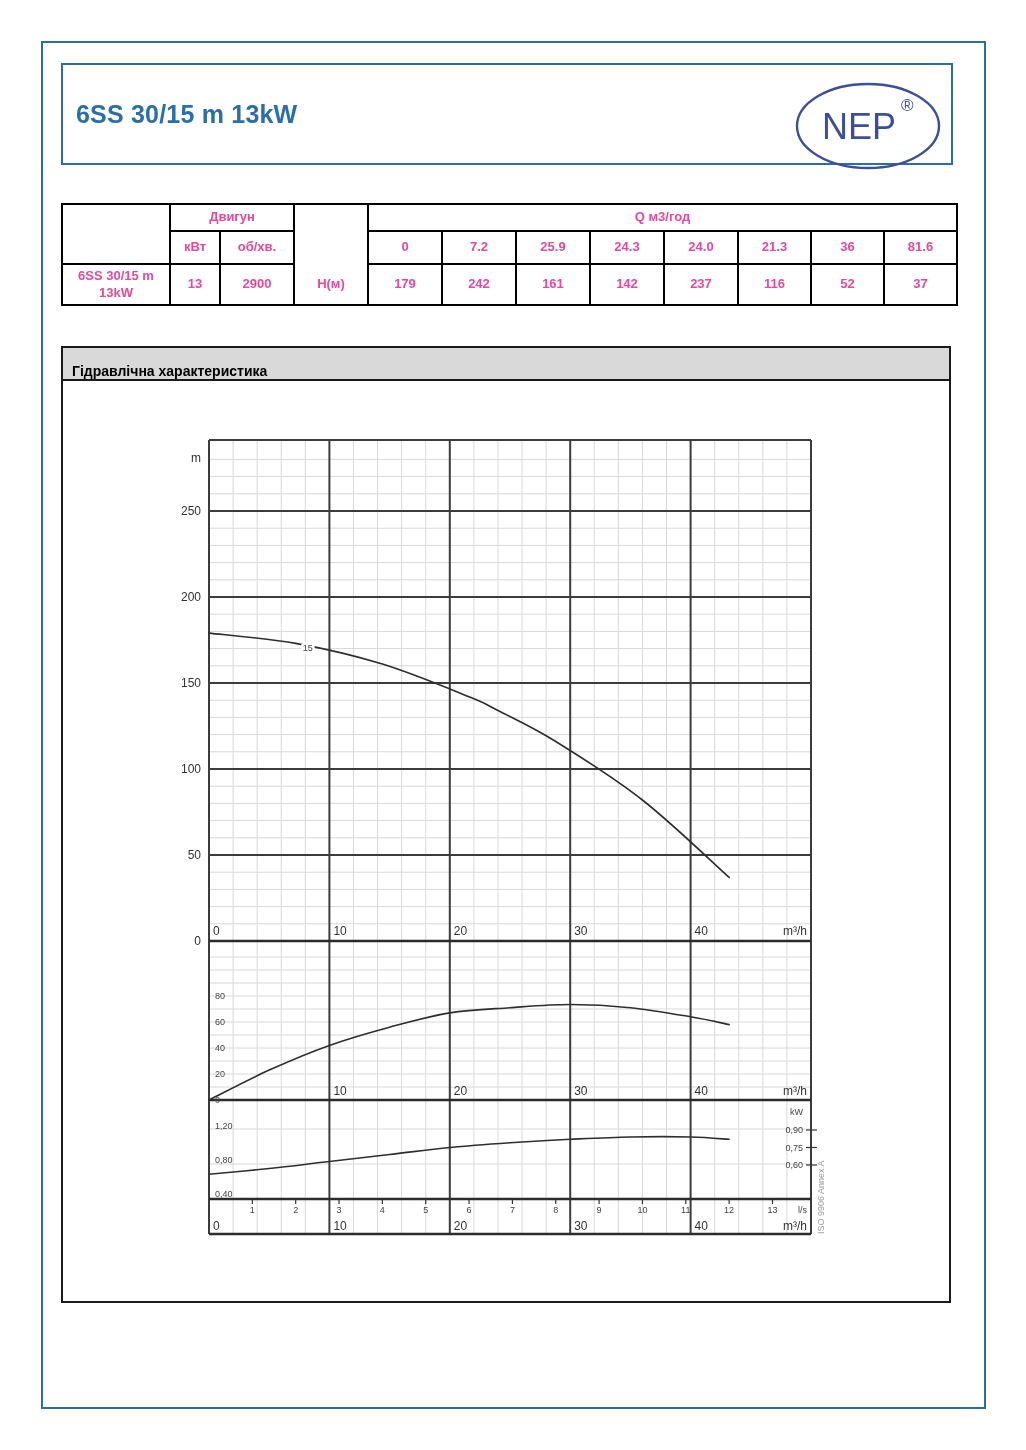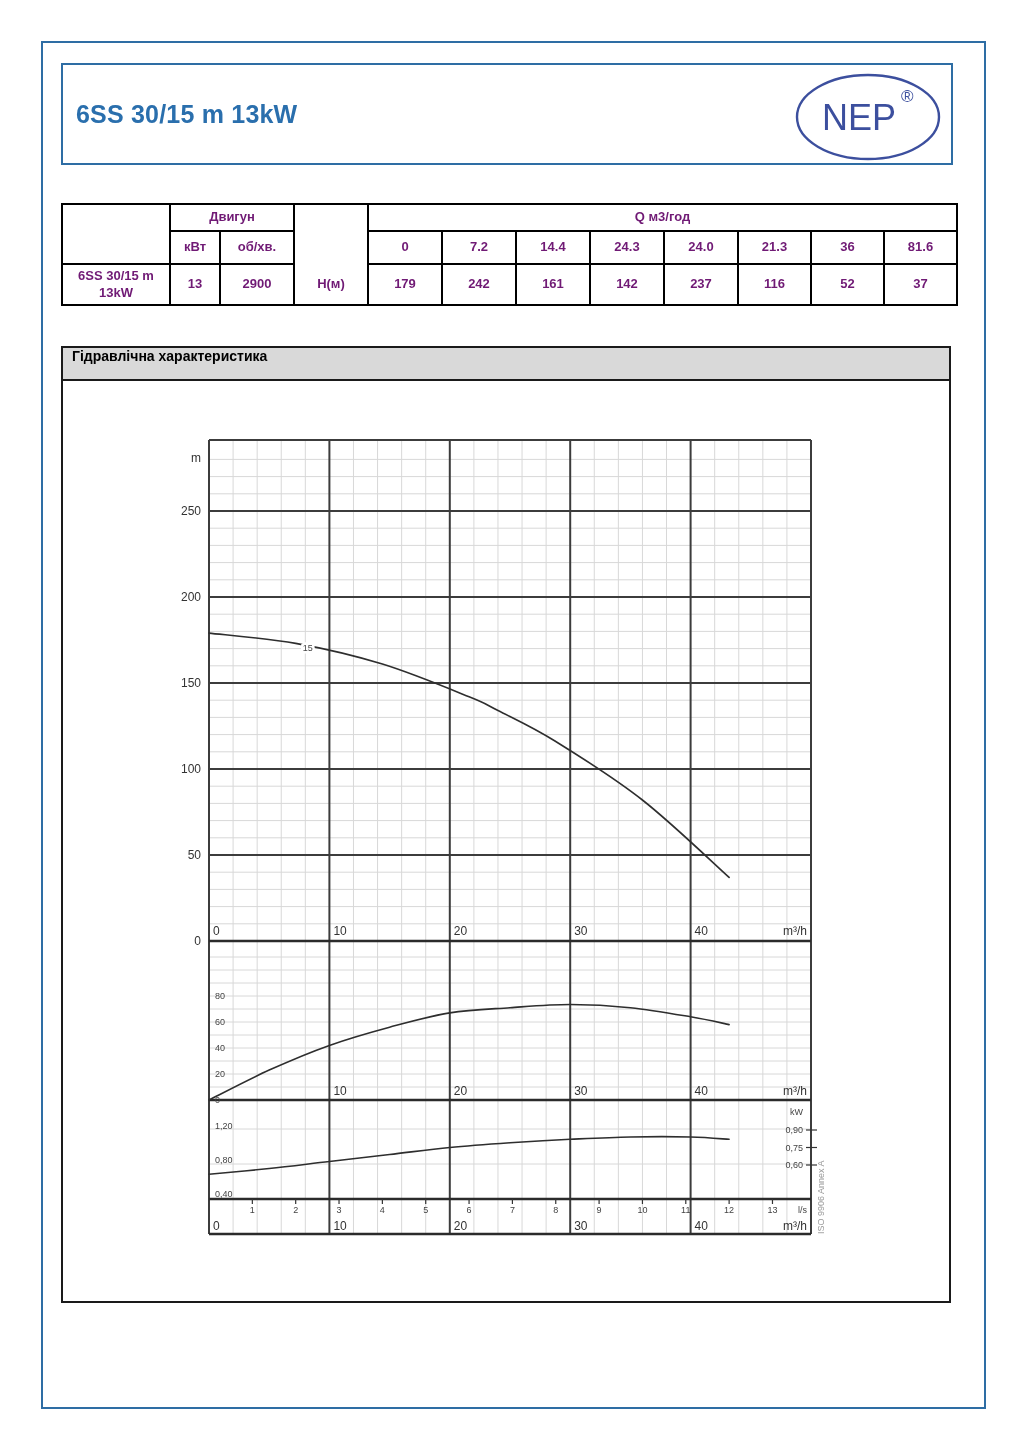--- a/index.html
+++ b/index.html
@@ -2,28 +2,28 @@
 <html><head>
 <meta charset="utf-8">
 <style>
   html,body{margin:0;padding:0}
   body{width:1026px;height:1450px;position:relative;background:#fff;
        font-family:"Liberation Sans",sans-serif;overflow:hidden}
   .abs{position:absolute}
   .page-border{left:41px;top:41px;width:941px;height:1364px;border:2px solid #2e6da4}
   .header-box{left:61px;top:63px;width:888px;height:98px;border:2px solid #2e6da4;display:flex;align-items:center}
   .page-title{color:#2a6fad;font-size:25px;font-weight:bold;padding-left:13px;letter-spacing:.2px}
-  .logo-wrap{position:absolute;right:8px;top:7px;width:150px;height:90px}
+  .logo-wrap{position:absolute;right:8px;top:16px;width:150px;height:90px}
   .spec-table{left:61px;top:203px;border-collapse:collapse;table-layout:fixed}
   .spec-table td{border:2px solid #000;text-align:center;vertical-align:middle;
-                 font-size:13px;font-weight:bold;color:#701a75;padding:0;line-height:1.25}
+                 font-size:13px;font-weight:bold;color:#ec4899;padding:0;line-height:1.25}
   .spec-table .hm-cell{vertical-align:bottom;padding-bottom:12px}
   .chart-container{left:61px;top:346px;width:886px;height:953px;border:2px solid #1a1a1a}
   .section-bar{height:31px;background:#d9d9d9;border-bottom:2px solid #1a1a1a;
-               display:flex;align-items:flex-start}
+               display:flex;align-items:flex-end}
   .section-title{font-size:14px;font-weight:bold;color:#000;padding-left:9px}
   .chart-svg{position:absolute;left:0;top:33px;width:886px;height:918px}
   
   .gmin{stroke:#d8d8d8;stroke-width:1}
   .gmaj{stroke:#3c3c3c;stroke-width:2}
   .axthick{stroke:#2b2b2b;stroke-width:2.5}
   .tick{stroke:#333;stroke-width:1.2}
   .curve{stroke:#2e2e2e;stroke-width:1.6;fill:none;stroke-linecap:round}
   .lab{font-size:12px;fill:#333}
   .small{font-size:9px;fill:#444}
@@ -65,21 +65,21 @@
     <td rowspan="2"></td>
     <td colspan="2">Двигун</td>
     <td rowspan="3" class="hm-cell">Н(м)</td>
     <td colspan="8">Q м3/год</td>
   </tr>
   <tr style="height:33px">
     <td>кВт</td>
     <td>об/хв.</td>
     <td>0</td>
     <td>7.2</td>
-    <td>14.4</td>
+    <td>25.9</td>
     <td>24.3</td>
     <td>24.0</td>
     <td>21.3</td>
     <td>36</td>
     <td>81.6</td>
   </tr>
   <tr style="height:41px">
     <td style="padding:0 6px">6SS 30/15 m 13kW</td>
     <td>13</td>
     <td>2900</td>

